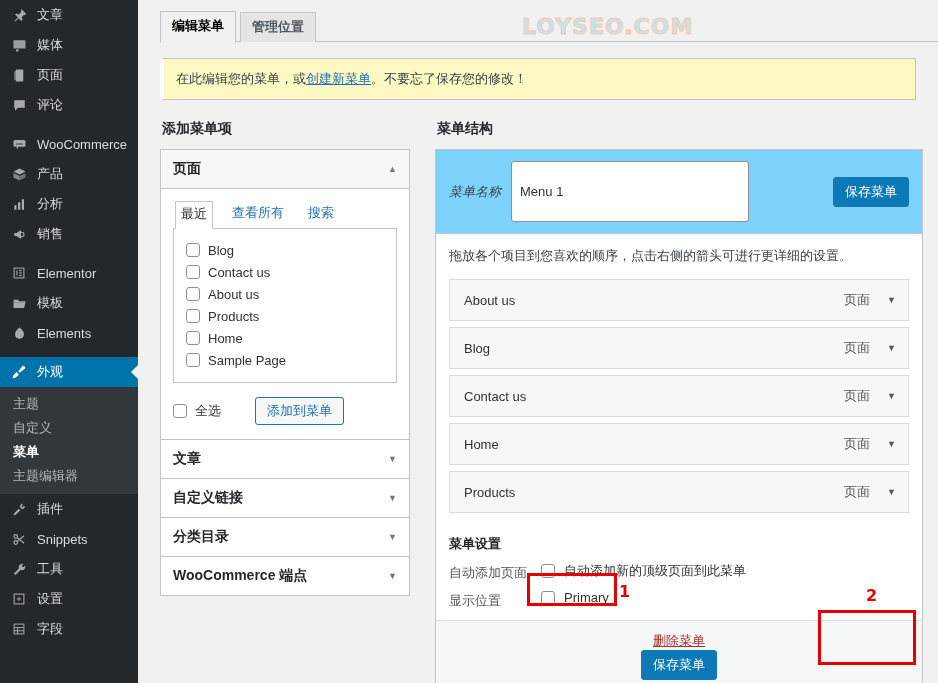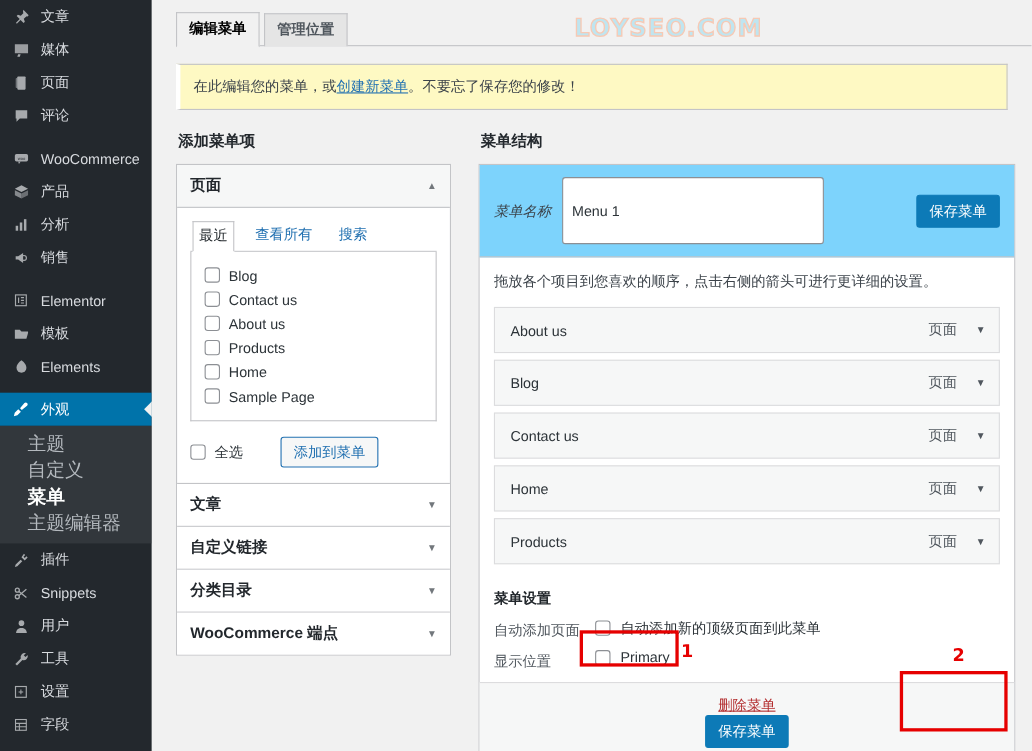--- a/index.html
+++ b/index.html
@@ -32,21 +32,21 @@
   .m-item.current {
     background:#0073aa; color:#fff; font-weight:400;
   }
   .m-item.current .ico { color:#fff; }
   .m-item.current:after {
     content:""; position:absolute; right:-1px; top:50%; margin-top:-8px;
     border:8px solid transparent; border-right-color:#f1f1f1;
   }
   .submenu { background:#32373c; padding:5px 0 6px 0; }
   .sub-item {
-    padding:3px 0 3px 25px; font-size:17px; color:#b4b9be; line-height:18px;
+    padding:3px 0 3px 13px; font-size:13px; color:#b4b9be; line-height:18px;
   }
   .sub-item.active { color:#fff; font-weight:bold; }
 
   
   #content {
     position:absolute; left:138px; top:0; right:0; bottom:0;
     background:#f1f1f1; overflow:hidden;
   }
 
   
@@ -313,29 +313,20 @@
     <div class="m-item">
       <span class="ico">
         <svg width="15" height="15" viewBox="0 0 20 20" fill="none" stroke="currentColor" stroke-width="1.6">
             <circle cx="5" cy="14" r="2.4"></circle>
             <circle cx="5" cy="6" r="2.4"></circle>
             <line x1="7" y1="7.5" x2="16" y2="15"></line>
             <line x1="7" y1="12.5" x2="16" y2="5"></line>
           </svg>
       </span>
       <span>Snippets</span>
-    </div>
-    <div class="m-item">
-      <span class="ico">
-        <svg width="15" height="15" viewBox="0 0 20 20" fill="currentColor">
-            <circle cx="10" cy="6" r="3.4"></circle>
-            <path d="M3.5 18c0-3.6 2.9-6 6.5-6s6.5 2.4 6.5 6z"></path>
-          </svg>
-      </span>
-      <span>用户</span>
     </div>
     <div class="m-item">
       <span class="ico">
         <svg width="15" height="15" viewBox="0 0 20 20" fill="currentColor">
             <path d="M15.5 2.5a5 5 0 0 0-6.3 6.3L2.6 15.4l2 2 6.6-6.6a5 5 0 0 0 6.3-6.3l-2.6 2.6-2.1-2.1z"></path>
           </svg>
       </span>
       <span>工具</span>
     </div>
     <div class="m-item">

